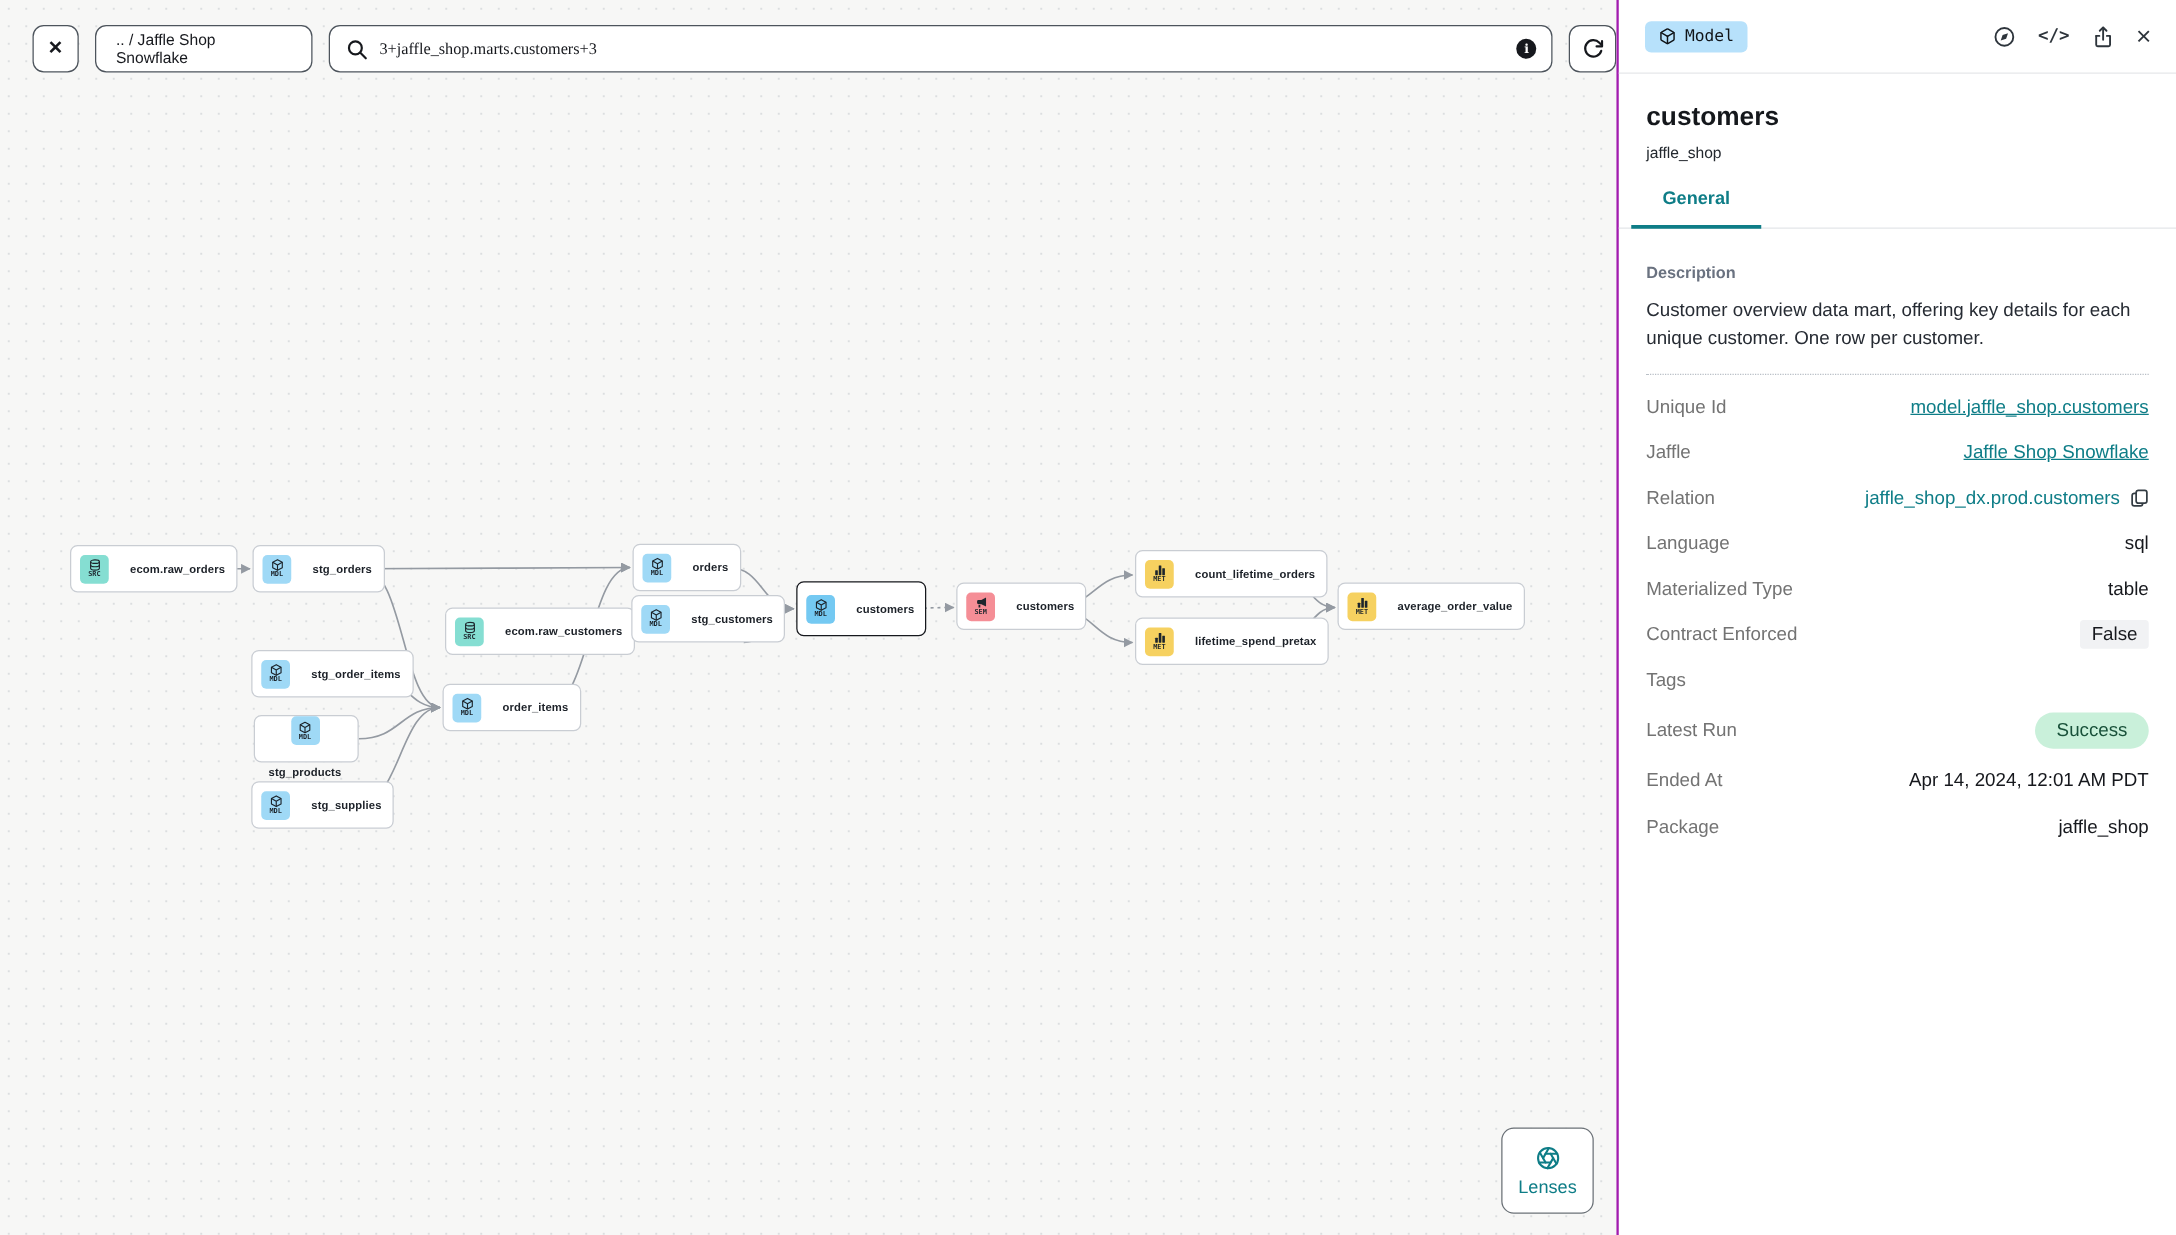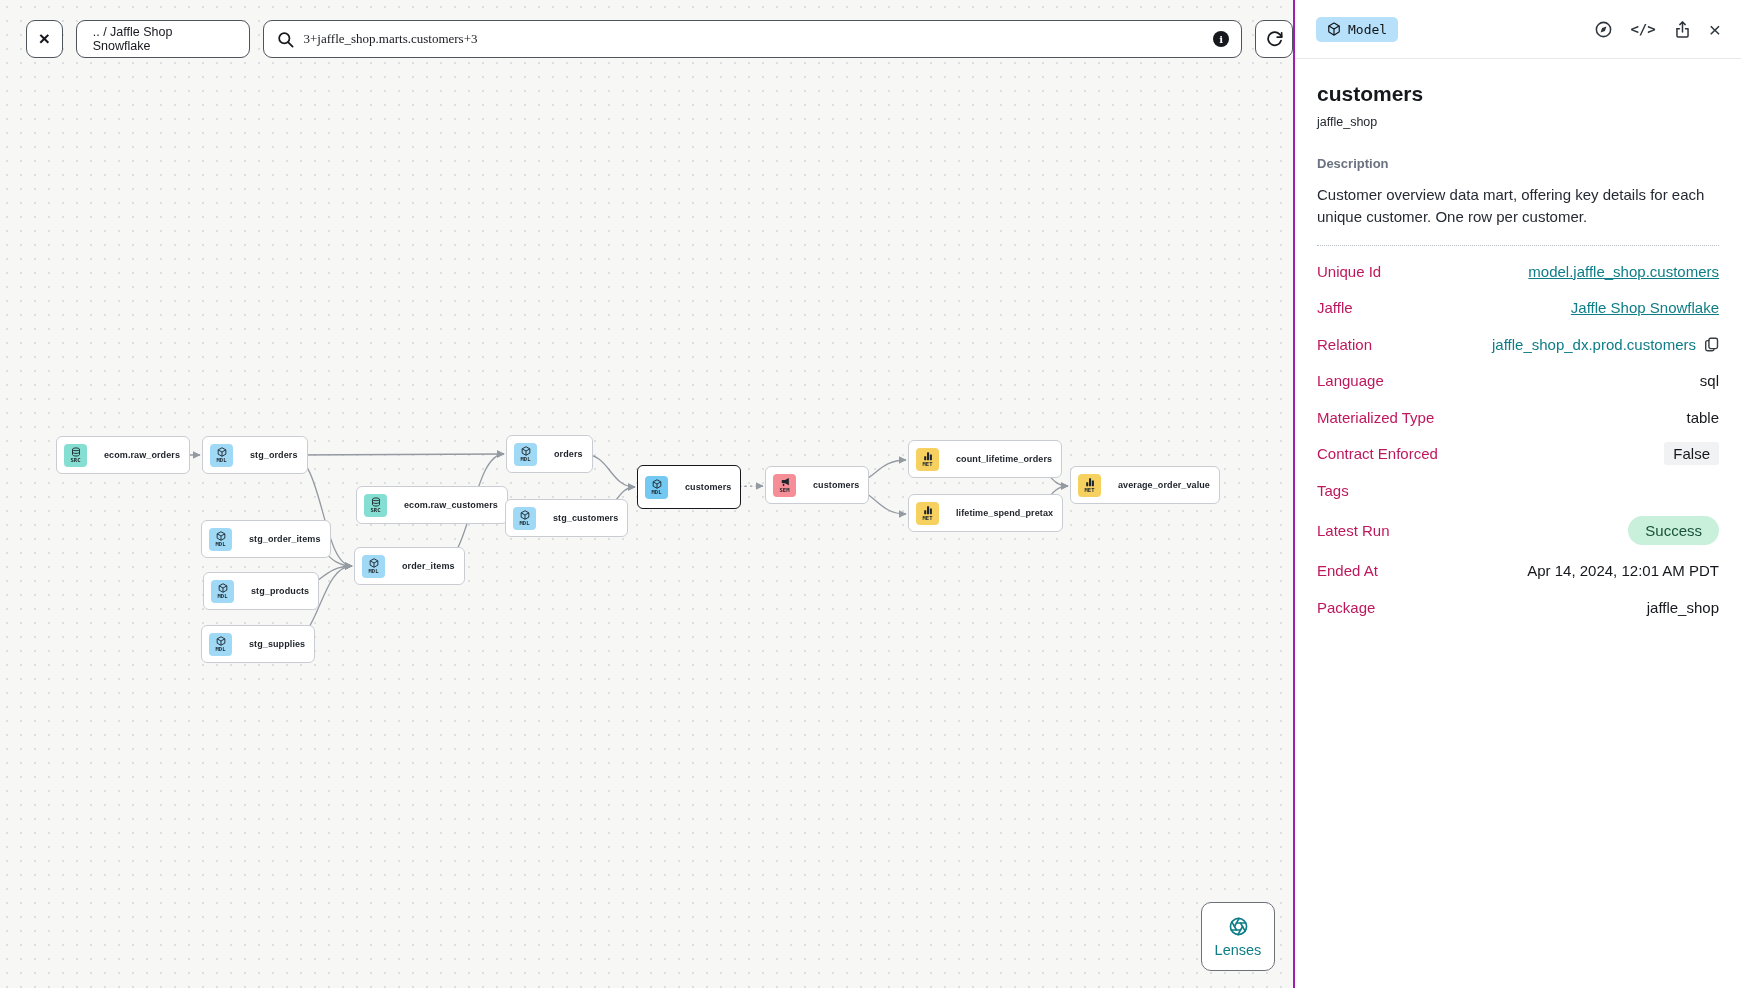--- a/index.html
+++ b/index.html
@@ -71,21 +71,21 @@
   .tabs { margin-top:21px; border-bottom:1px solid #e4e6e9; padding-left:10px; flex:0 0 auto; }
   .tab { display:inline-block; padding:0 25px 13px; font-size:14.5px; font-weight:700;
     color:#0e7d87; border-bottom:3px solid #0e7d87; margin-bottom:-1px; cursor:pointer; }
 
   .panel-body { padding:27px 22px 20px; overflow:hidden; }
   .sec-label { font-size:13px; font-weight:700; color:#6a7280; }
   .desc-text { margin-top:13px; font-size:15px; line-height:1.47; color:#262b33; }
   .dotted-div { border-bottom:1px dotted #b9bfc6; margin:17px 0 7px; }
 
   .frow { display:flex; justify-content:space-between; align-items:center; min-height:36.5px; }
-  .flabel { font-size:15px; color:#be185d; }
+  .flabel { font-size:15px; color:#737373; }
   .fval { font-size:15px; color:#16181d; text-align:right; }
   a.fval { cursor:pointer; }
   .teal { color:#0e7d87; }
   .und { text-decoration:underline; }
   .rel-wrap { display:flex; align-items:center; gap:8px;justify-content:flex-end; }
   .copy-btn { cursor:pointer; color:#343d44; display:flex; }
   .copy-btn svg { width:15px; height:15px; }
   .pill-gray { background:#f1f2f4; padding:3px 9px; border-radius:3px; font-size:15px; }
   .badge-success { background:#c9f0da; color:#19513a; font-size:15px; padding:6px 17px;
     border-radius:999px; }
@@ -146,21 +146,21 @@
         <div class="node" style="left: 201px; top: 520px; min-width: 95px;">
           <span class="node-ic" style="background: rgb(159, 217, 246);">
             <svg viewBox="0 0 12 12" fill="none" stroke="currentColor" stroke-width="1.1" stroke-linejoin="round">
               <path d="M6 .9 10.6 3.4V8.6L6 11.1 1.4 8.6V3.4Z"></path>
               <path d="M1.4 3.4 6 6l4.6-2.6M6 6v5.1"></path>
             </svg>
             <span class="t">MDL</span>
           </span>
           <span class="node-name">stg_order_items</span>
         </div>
-        <div class="node" style="left: 203px; top: 572px; min-width: 84px;">
+        <div class="node" style="left: 203px; top: 572px; min-width: 84px; flex-direction: column;">
           <span class="node-ic" style="background: rgb(159, 217, 246);">
             <svg viewBox="0 0 12 12" fill="none" stroke="currentColor" stroke-width="1.1" stroke-linejoin="round">
               <path d="M6 .9 10.6 3.4V8.6L6 11.1 1.4 8.6V3.4Z"></path>
               <path d="M1.4 3.4 6 6l4.6-2.6M6 6v5.1"></path>
             </svg>
             <span class="t">MDL</span>
           </span>
           <span class="node-name">stg_products</span>
         </div>
         <div class="node" style="left: 201px; top: 625px; min-width: 85px;">
@@ -197,21 +197,21 @@
         <div class="node" style="left: 506px; top: 435px; min-width: 77px;">
           <span class="node-ic" style="background: rgb(159, 217, 246);">
             <svg viewBox="0 0 12 12" fill="none" stroke="currentColor" stroke-width="1.1" stroke-linejoin="round">
               <path d="M6 .9 10.6 3.4V8.6L6 11.1 1.4 8.6V3.4Z"></path>
               <path d="M1.4 3.4 6 6l4.6-2.6M6 6v5.1"></path>
             </svg>
             <span class="t">MDL</span>
           </span>
           <span class="node-name">orders</span>
         </div>
-        <div class="node" style="left: 505px; top: 499px; min-width: 90px;">
+        <div class="node" style="left: 505px; top: 476px; min-width: 90px;">
           <span class="node-ic" style="background: rgb(159, 217, 246);">
             <svg viewBox="0 0 12 12" fill="none" stroke="currentColor" stroke-width="1.1" stroke-linejoin="round">
               <path d="M6 .9 10.6 3.4V8.6L6 11.1 1.4 8.6V3.4Z"></path>
               <path d="M1.4 3.4 6 6l4.6-2.6M6 6v5.1"></path>
             </svg>
             <span class="t">MDL</span>
           </span>
           <span class="node-name">stg_customers</span>
         </div>
         <div class="node selected" style="left: 637px; top: 465px; min-width: 80px;">
@@ -335,20 +335,23 @@
           <span class="x-glyph"></span>
         </span>
       </span>
     </div>
 
     <div class="title-block">
       <div class="panel-title">customers</div>
       <div class="panel-sub">jaffle_shop</div>
     </div>
 
+    <div class="tabs">
+      <span class="tab">General</span>
+    </div>
 
     <div class="panel-body">
       <div class="sec-label">Description</div>
       <p class="desc-text">Customer overview data mart, offering key details for each unique customer. One row per customer.</p>
       <div class="dotted-div"></div>
 
       <div class="frow">
         <span class="flabel">Unique Id</span>
         <a class="fval teal und">model.jaffle_shop.customers</a>
       </div>

